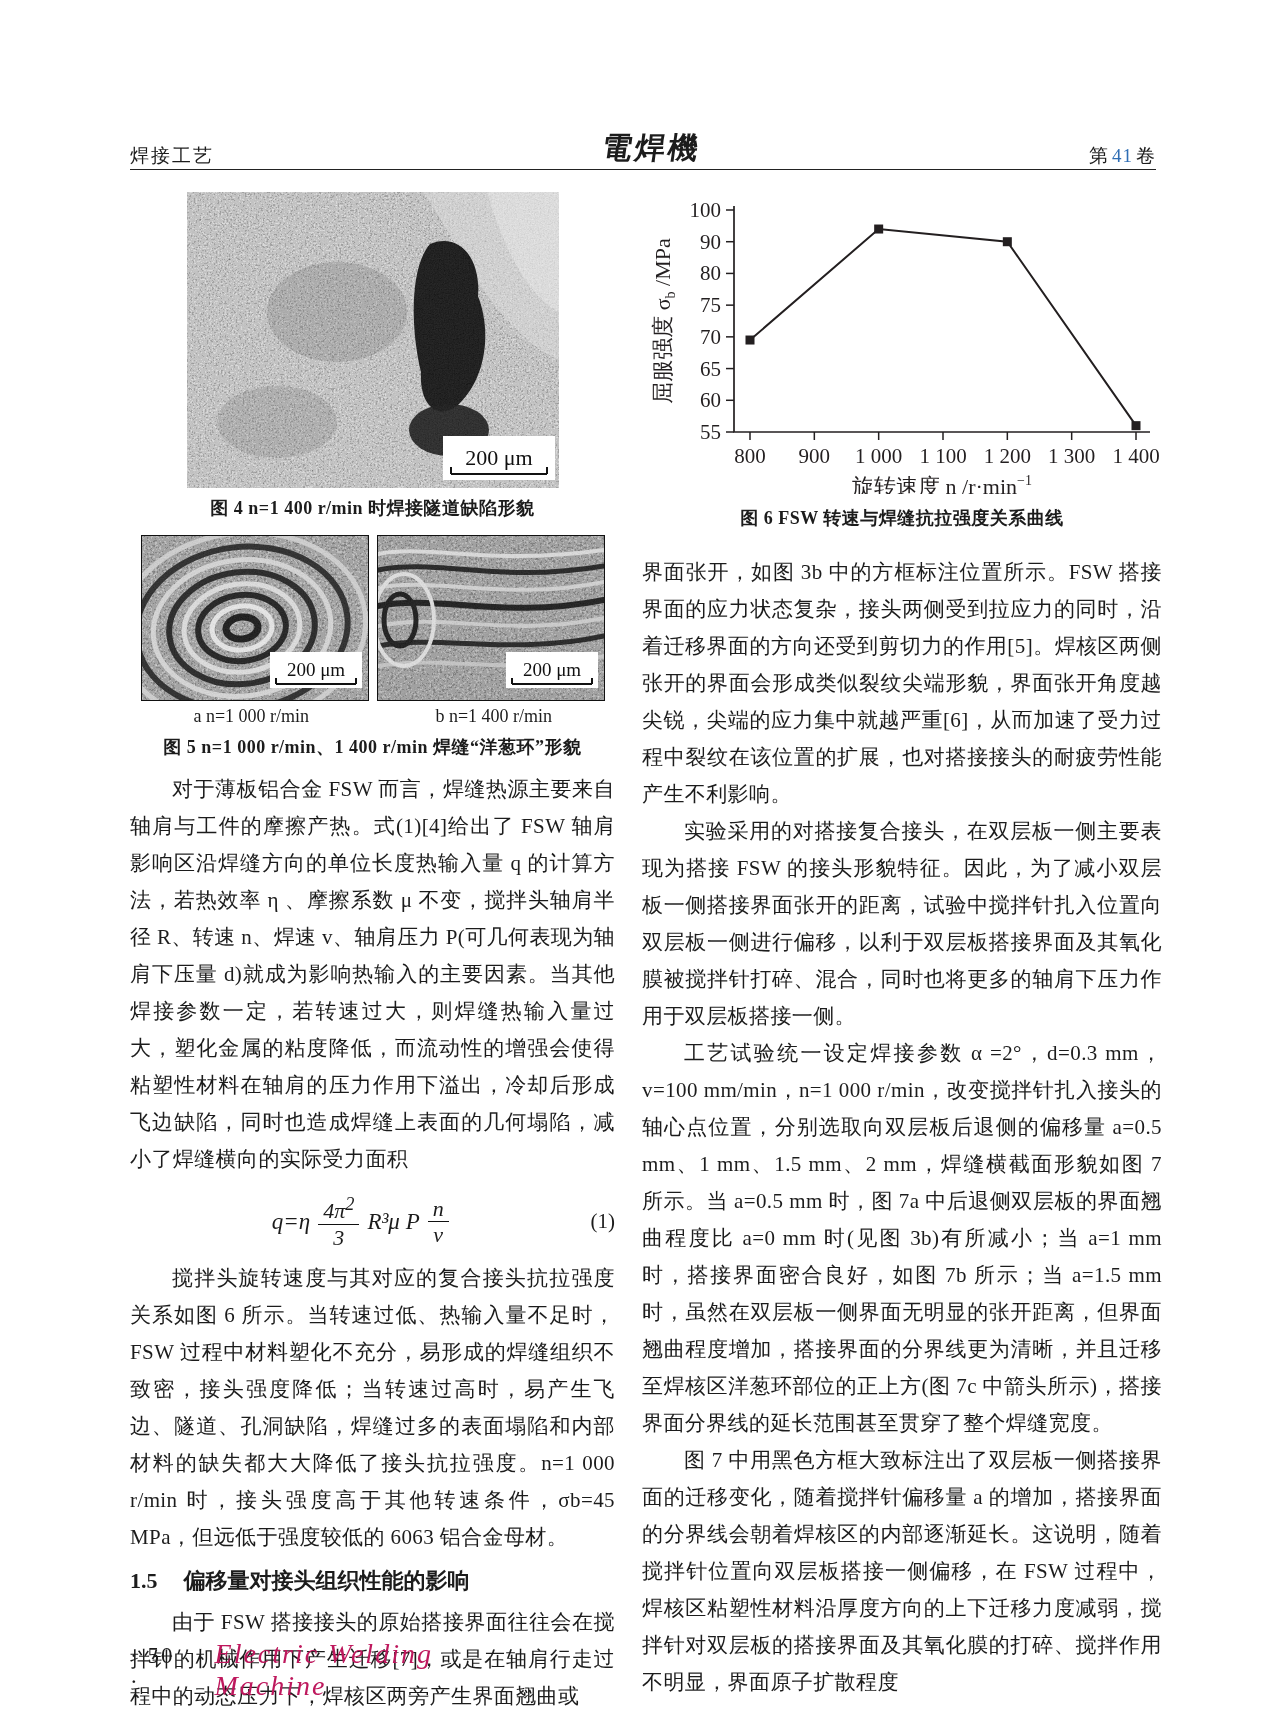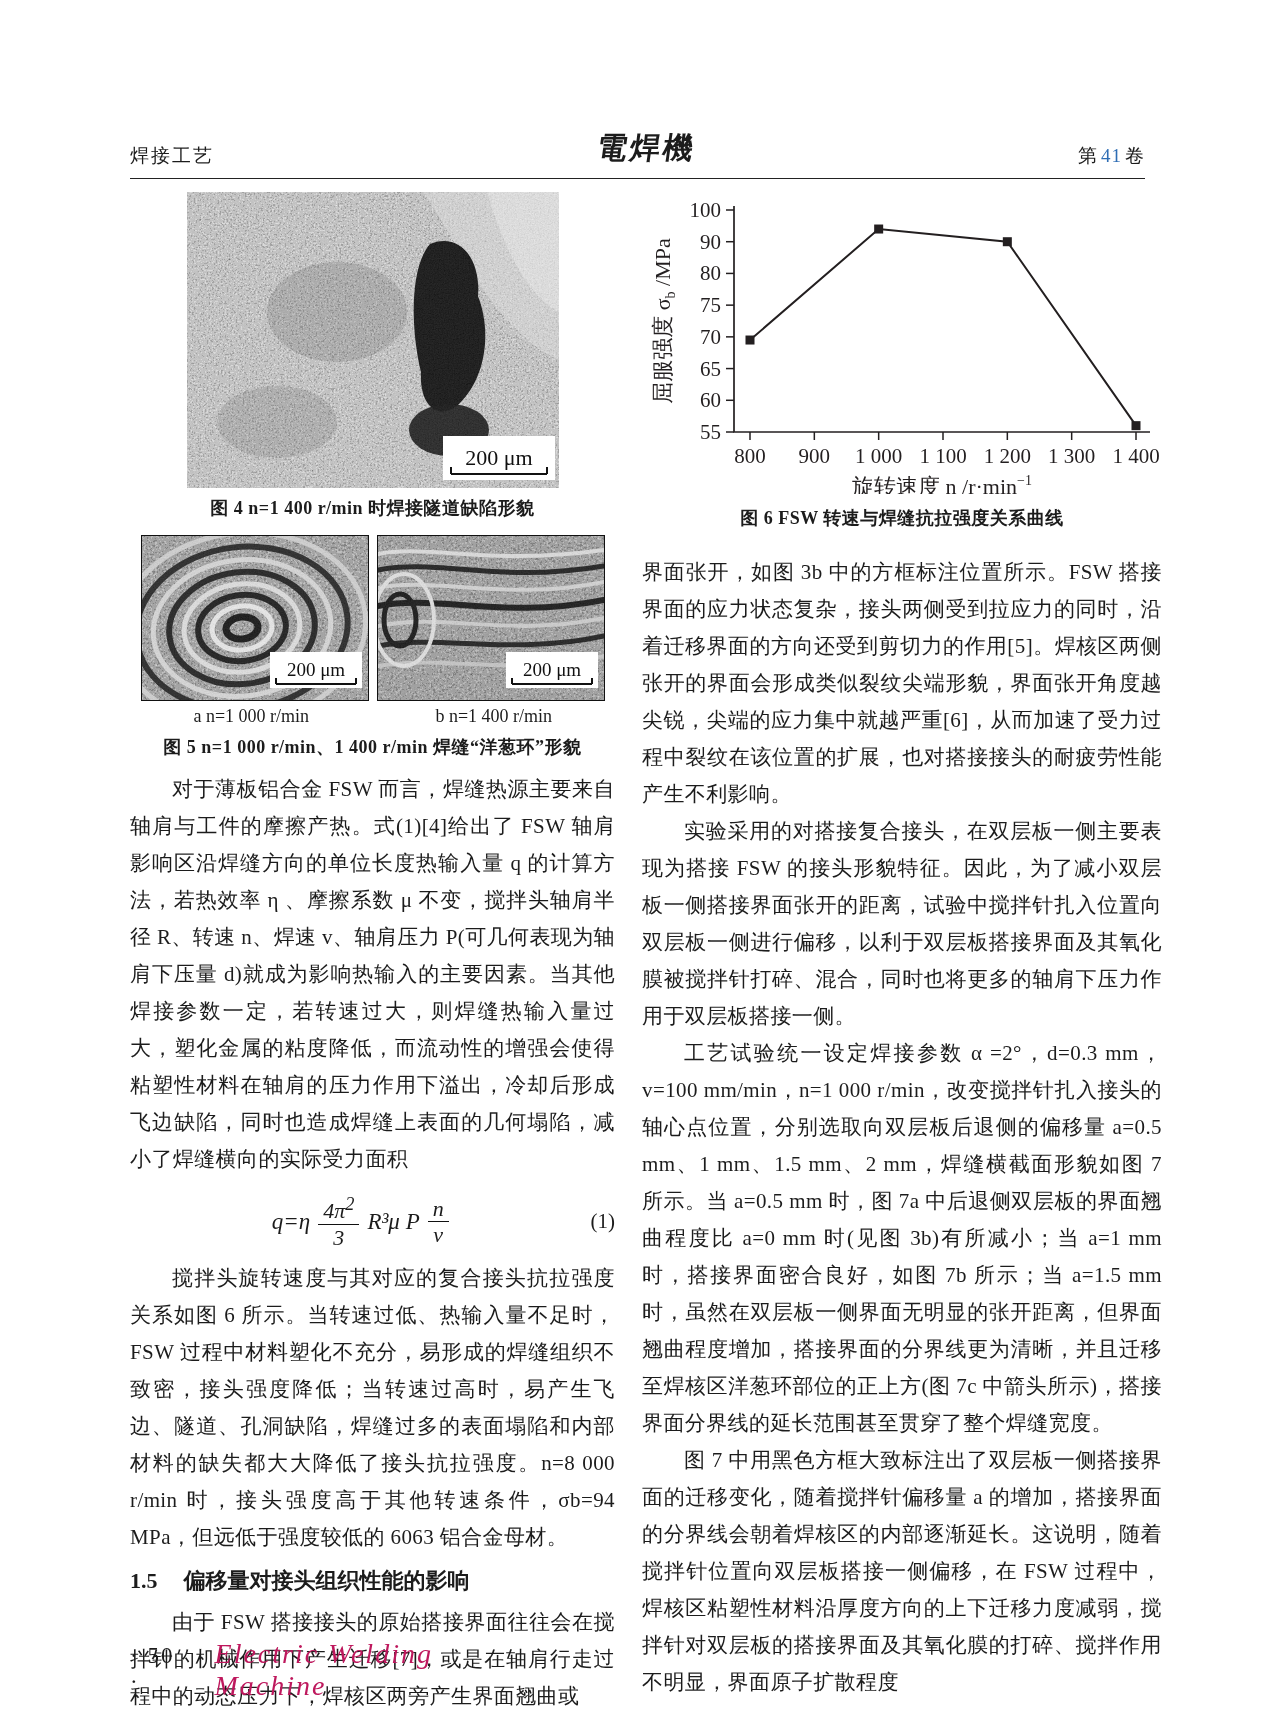--- a/index.html
+++ b/index.html
@@ -1,22 +1,22 @@
 <!DOCTYPE html>
 <html><head>
 <meta charset="utf-8">
 <title>Paper Page</title>
 <style>
   html,body{margin:0;padding:0;background:#ffffff;}
   .page{position:relative;width:1281px;height:1718px;background:#fff;overflow:hidden;
         font-family:"Liberation Serif","DejaVu Serif",serif;color:#1c1c1c;}
   
-  .header{position:absolute;left:130px;right:136px;top:128px;display:flex;
+  .header{position:absolute;left:130px;right:125px;top:128px;display:flex;
           justify-content:space-between;align-items:flex-end;
-          border-bottom:1.5px solid #222;padding-bottom:9px;}
+          border-bottom:1.5px solid #222;}
   .hdr-left{font-size:19px;letter-spacing:2px;}
   .hdr-logo{font-size:30px;font-weight:bold;transform:skewX(-8deg);letter-spacing:3px;
             font-family:"Liberation Serif","DejaVu Serif",serif;}
   .hdr-right{font-size:19px;letter-spacing:1px;}
   .vol-num{color:#2e6db4;padding:0 3px;}
   
   .columns{position:absolute;left:130px;top:192px;width:1032px;display:flex;gap:27px;}
   .col-left{width:485px;}
   .col-right{width:520px;}
   
@@ -182,21 +182,21 @@
           </span>
           <span>R³μ P</span>
           <span class="frac">
             <span class="num">n</span>
             <span class="den">v</span>
           </span>
         </span>
         <span class="eq-num">(1)</span>
       </div>
 
-      <p class="para indent">搅拌头旋转速度与其对应的复合接头抗拉强度关系如图 6 所示。当转速过低、热输入量不足时，FSW 过程中材料塑化不充分，易形成的焊缝组织不致密，接头强度降低；当转速过高时，易产生飞边、隧道、孔洞缺陷，焊缝过多的表面塌陷和内部材料的缺失都大大降低了接头抗拉强度。n=8 000 r/min 时，接头强度高于其他转速条件，σb=94 MPa，但远低于强度较低的 6063 铝合金母材。</p>
+      <p class="para indent">搅拌头旋转速度与其对应的复合接头抗拉强度关系如图 6 所示。当转速过低、热输入量不足时，FSW 过程中材料塑化不充分，易形成的焊缝组织不致密，接头强度降低；当转速过高时，易产生飞边、隧道、孔洞缺陷，焊缝过多的表面塌陷和内部材料的缺失都大大降低了接头抗拉强度。n=1 000 r/min 时，接头强度高于其他转速条件，σb=45 MPa，但远低于强度较低的 6063 铝合金母材。</p>
 
       <div class="sec-head">
         <span class="num">1.5</span><span>偏移量对接头组织性能的影响</span>
       </div>
 
       <p class="para indent">由于 FSW 搭接接头的原始搭接界面往往会在搅拌针的机械作用下产生迁移[7]，或是在轴肩行走过程中的动态压力下，焊核区两旁产生界面翘曲或</p>
     </div>
 
     <div class="col-right">
 

